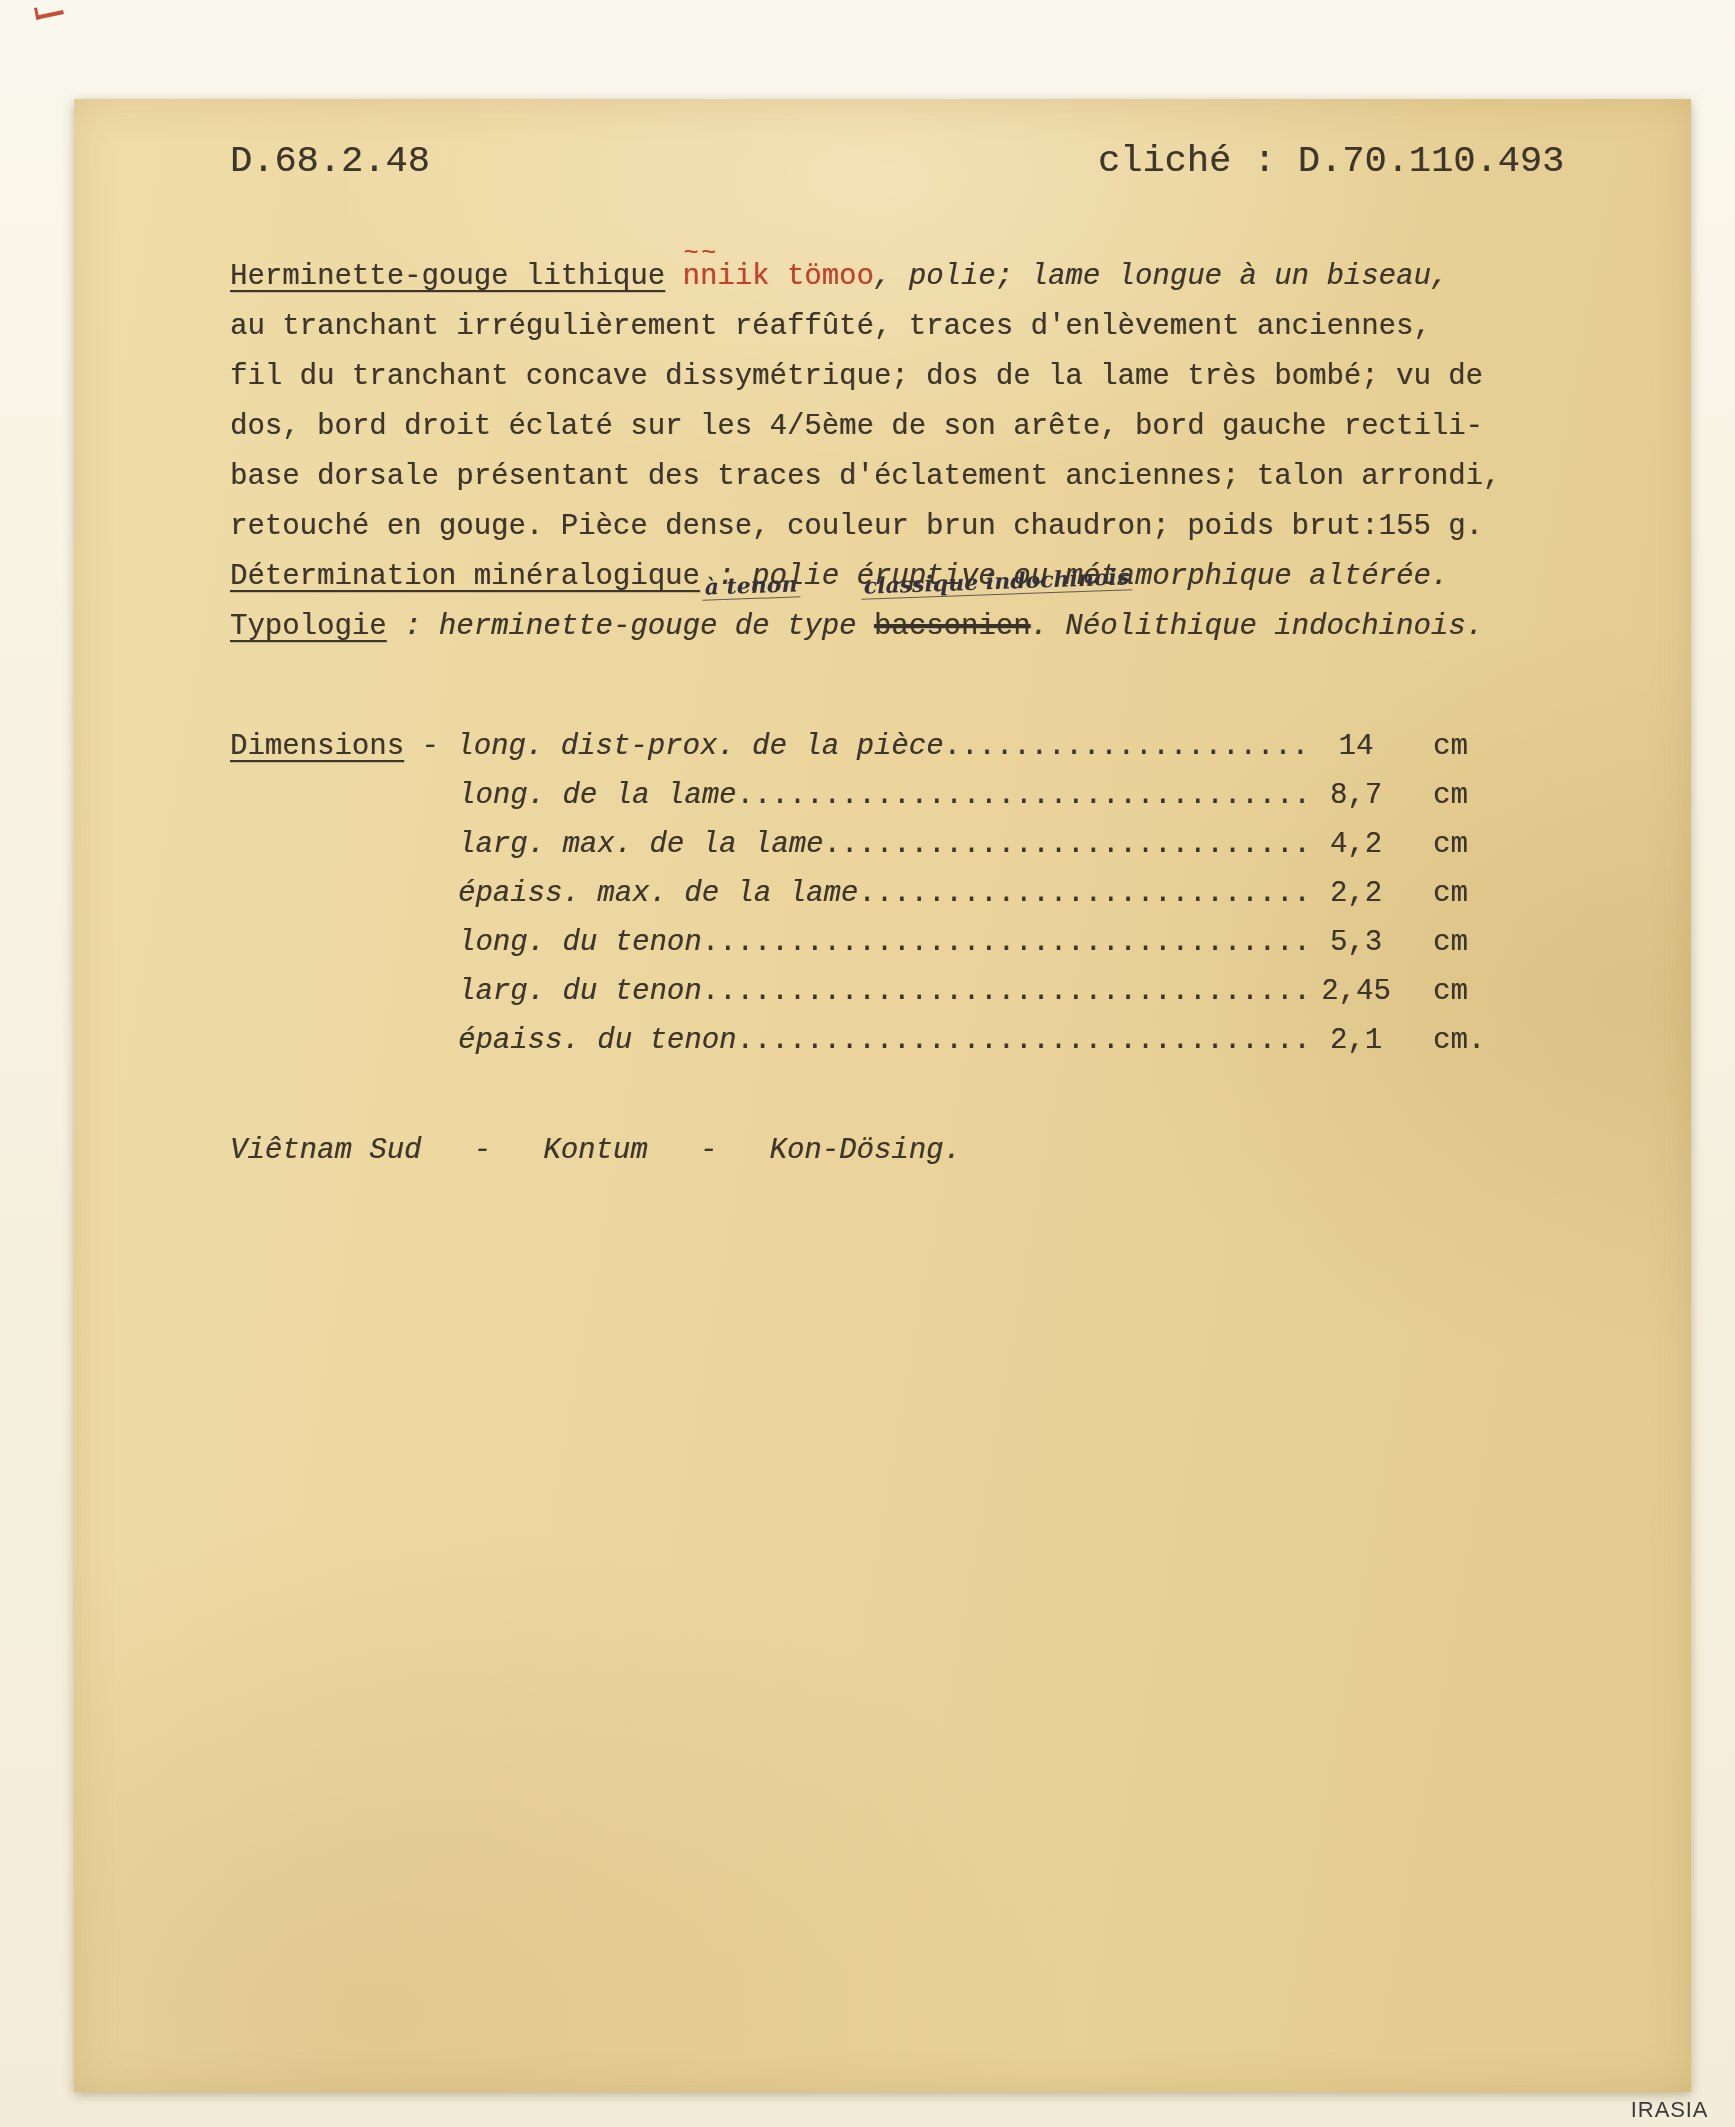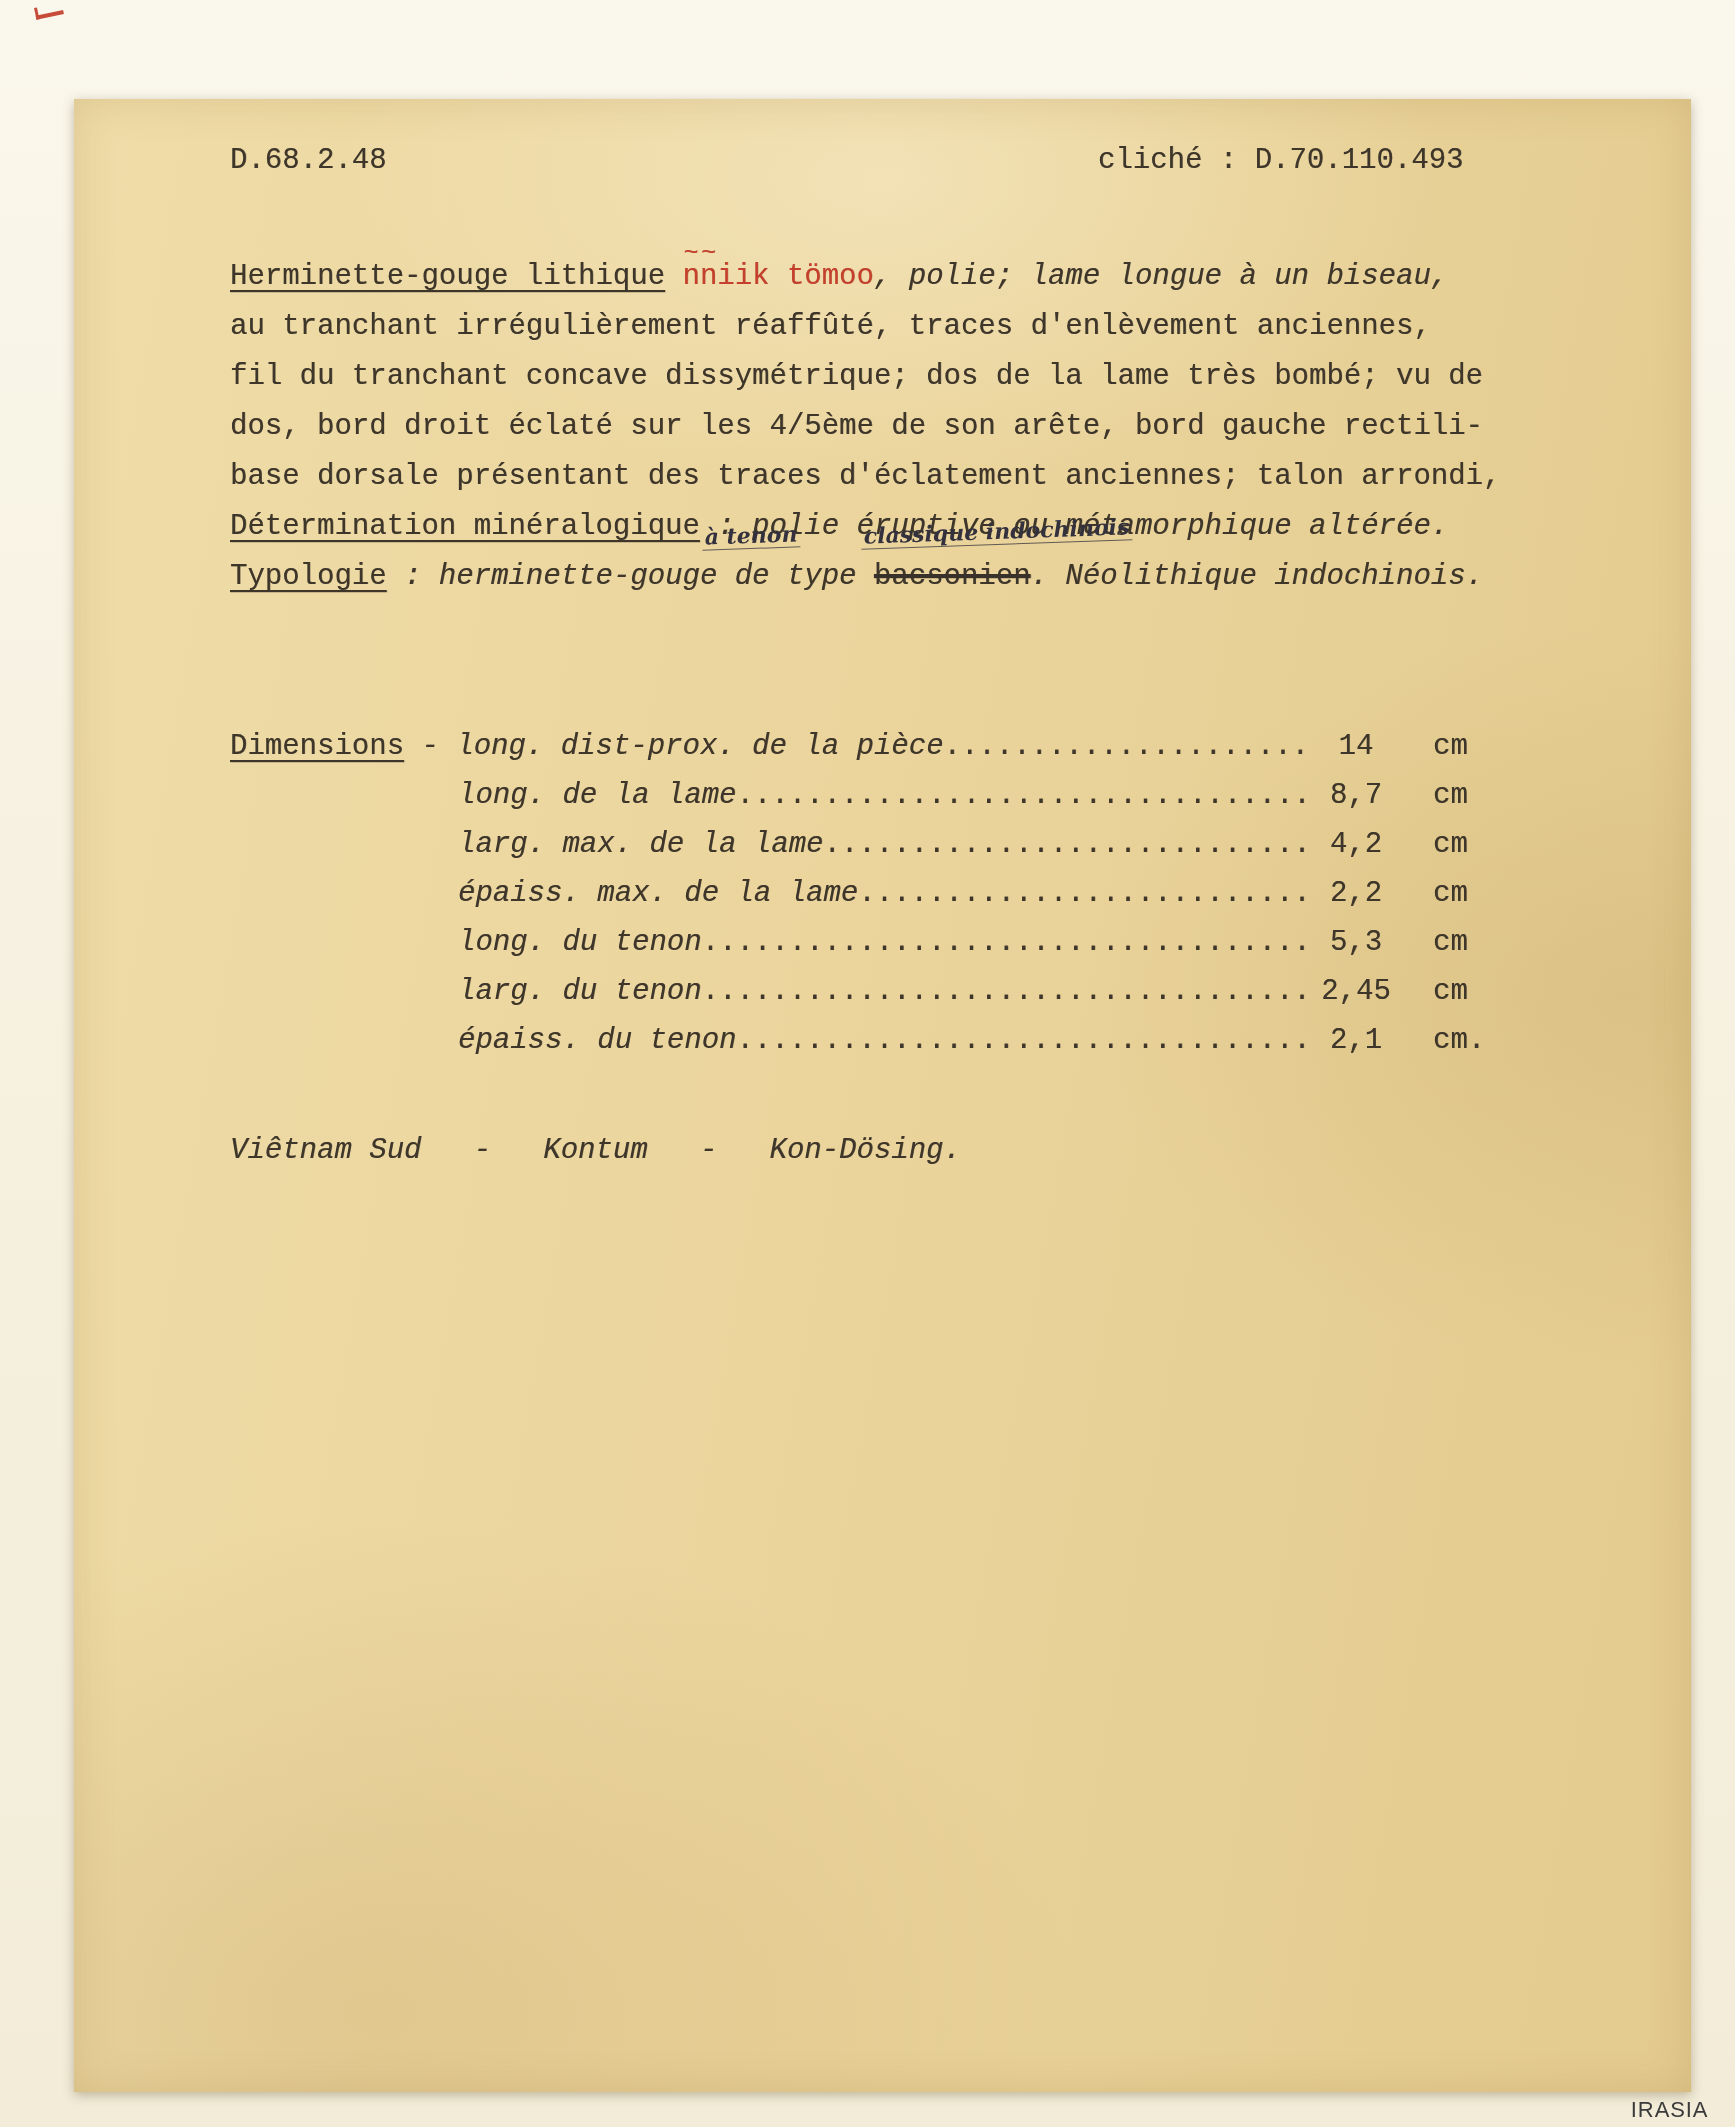--- a/index.html
+++ b/index.html
@@ -16,21 +16,21 @@
     background:
       radial-gradient(1153px 798px at 18% 96%, rgba(158,118,48,0.16), transparent 62%),
       radial-gradient(887px 621px at 96% 45%, rgba(150,110,45,0.12), transparent 60%),
       radial-gradient(798px 443px at 50% 4%, rgba(255,248,225,0.35), transparent 70%),
       linear-gradient(100deg,#efdca8 0%, #ebd59d 45%, #e6cf94 75%, #e3ca8e 100%);
     box-shadow: 0 2.7px 10.6px rgba(95,72,38,0.35), inset 0 0 41px rgba(140,100,40,0.18);
   }
   .typed { font-size:29px; line-height:50px; text-shadow:0.4px 0.4px 0.6px rgba(62,54,42,0.55); }
   .pre { white-space:pre;font-style:italic; }
   .u { text-decoration:underline; text-decoration-thickness:2.2px; text-underline-offset:6.2px;margin-top:46px; }
-  .ref { position:absolute; top:37px; font-size:29px; }
+  .ref { position:absolute; top:37px; font-size:37px; }
   .ref-left { left:156px; }
   .ref-right { left:976px;margin-left:48px; }
   .para { position:absolute; left:156px; top:153px; width:1383px; }
   .line { white-space:pre; line-height:50px; position:relative; }
   .taxon { color:#c4402c; position:relative; text-shadow:0.4px 0.4px 0.6px rgba(150,50,30,0.45); }
   .tildes { position:absolute; top:-15px; left:0.9px; font-size:25px; letter-spacing:2.7px; line-height:17.7px; }
   .struck { text-decoration:line-through; text-decoration-thickness:3.5px; text-decoration-color:#39322a; }
   .hand {
     position:absolute;
     font-family:"DejaVu Serif","Liberation Serif",serif;
@@ -75,20 +75,21 @@
 
   <span class="ref ref-left">D.68.2.48</span>
   <span class="ref ref-right">cliché : D.70.110.493</span>
 
   <div class="para">
     <div class="line"><span class="u">Herminette-gouge lithique</span><span class="pre"> </span><span class="taxon"><span class="tildes">~~</span><span>nniik tömoo</span></span><span class="pre">, polie; lame longue à un biseau,</span></div>
     <div class="line">au tranchant irrégulièrement réaffûté, traces d'enlèvement anciennes,</div>
     <div class="line">fil du tranchant concave dissymétrique; dos de la lame très bombé; vu de</div>
     <div class="line">dos, bord droit éclaté sur les 4/5ème de son arête, bord gauche rectili-</div>
     <div class="line">base dorsale présentant des traces d'éclatement anciennes; talon arrondi,</div>
+    <div class="line">retouché en gouge. Pièce dense, couleur brun chaudron; poids brut:155 g.</div>
     <div class="line"><span class="u">Détermination minéralogique</span><span class="pre"> : polie éruptive ou métamorphique altérée.</span></div>
     <div class="line"><span class="u">Typologie</span><span class="pre"> : herminette-gouge de type </span><span class="struck">bacsonien</span><span class="pre">. Néolithique indochinois.</span><span class="hand hand1">à tenon</span><span class="hand hand2">classique indochinois</span></div>
   </div>
 
   <div class="dims">
     <div class="dim-row">
         <span class="dim-label"><span class="u">Dimensions</span><span class="pre"> - </span><span class="pre">long. dist-prox. de la pièce</span></span>
         <span class="leader"><span>............................................................................</span></span>
         <span class="val">14</span>
         <span class="unit">cm</span>

